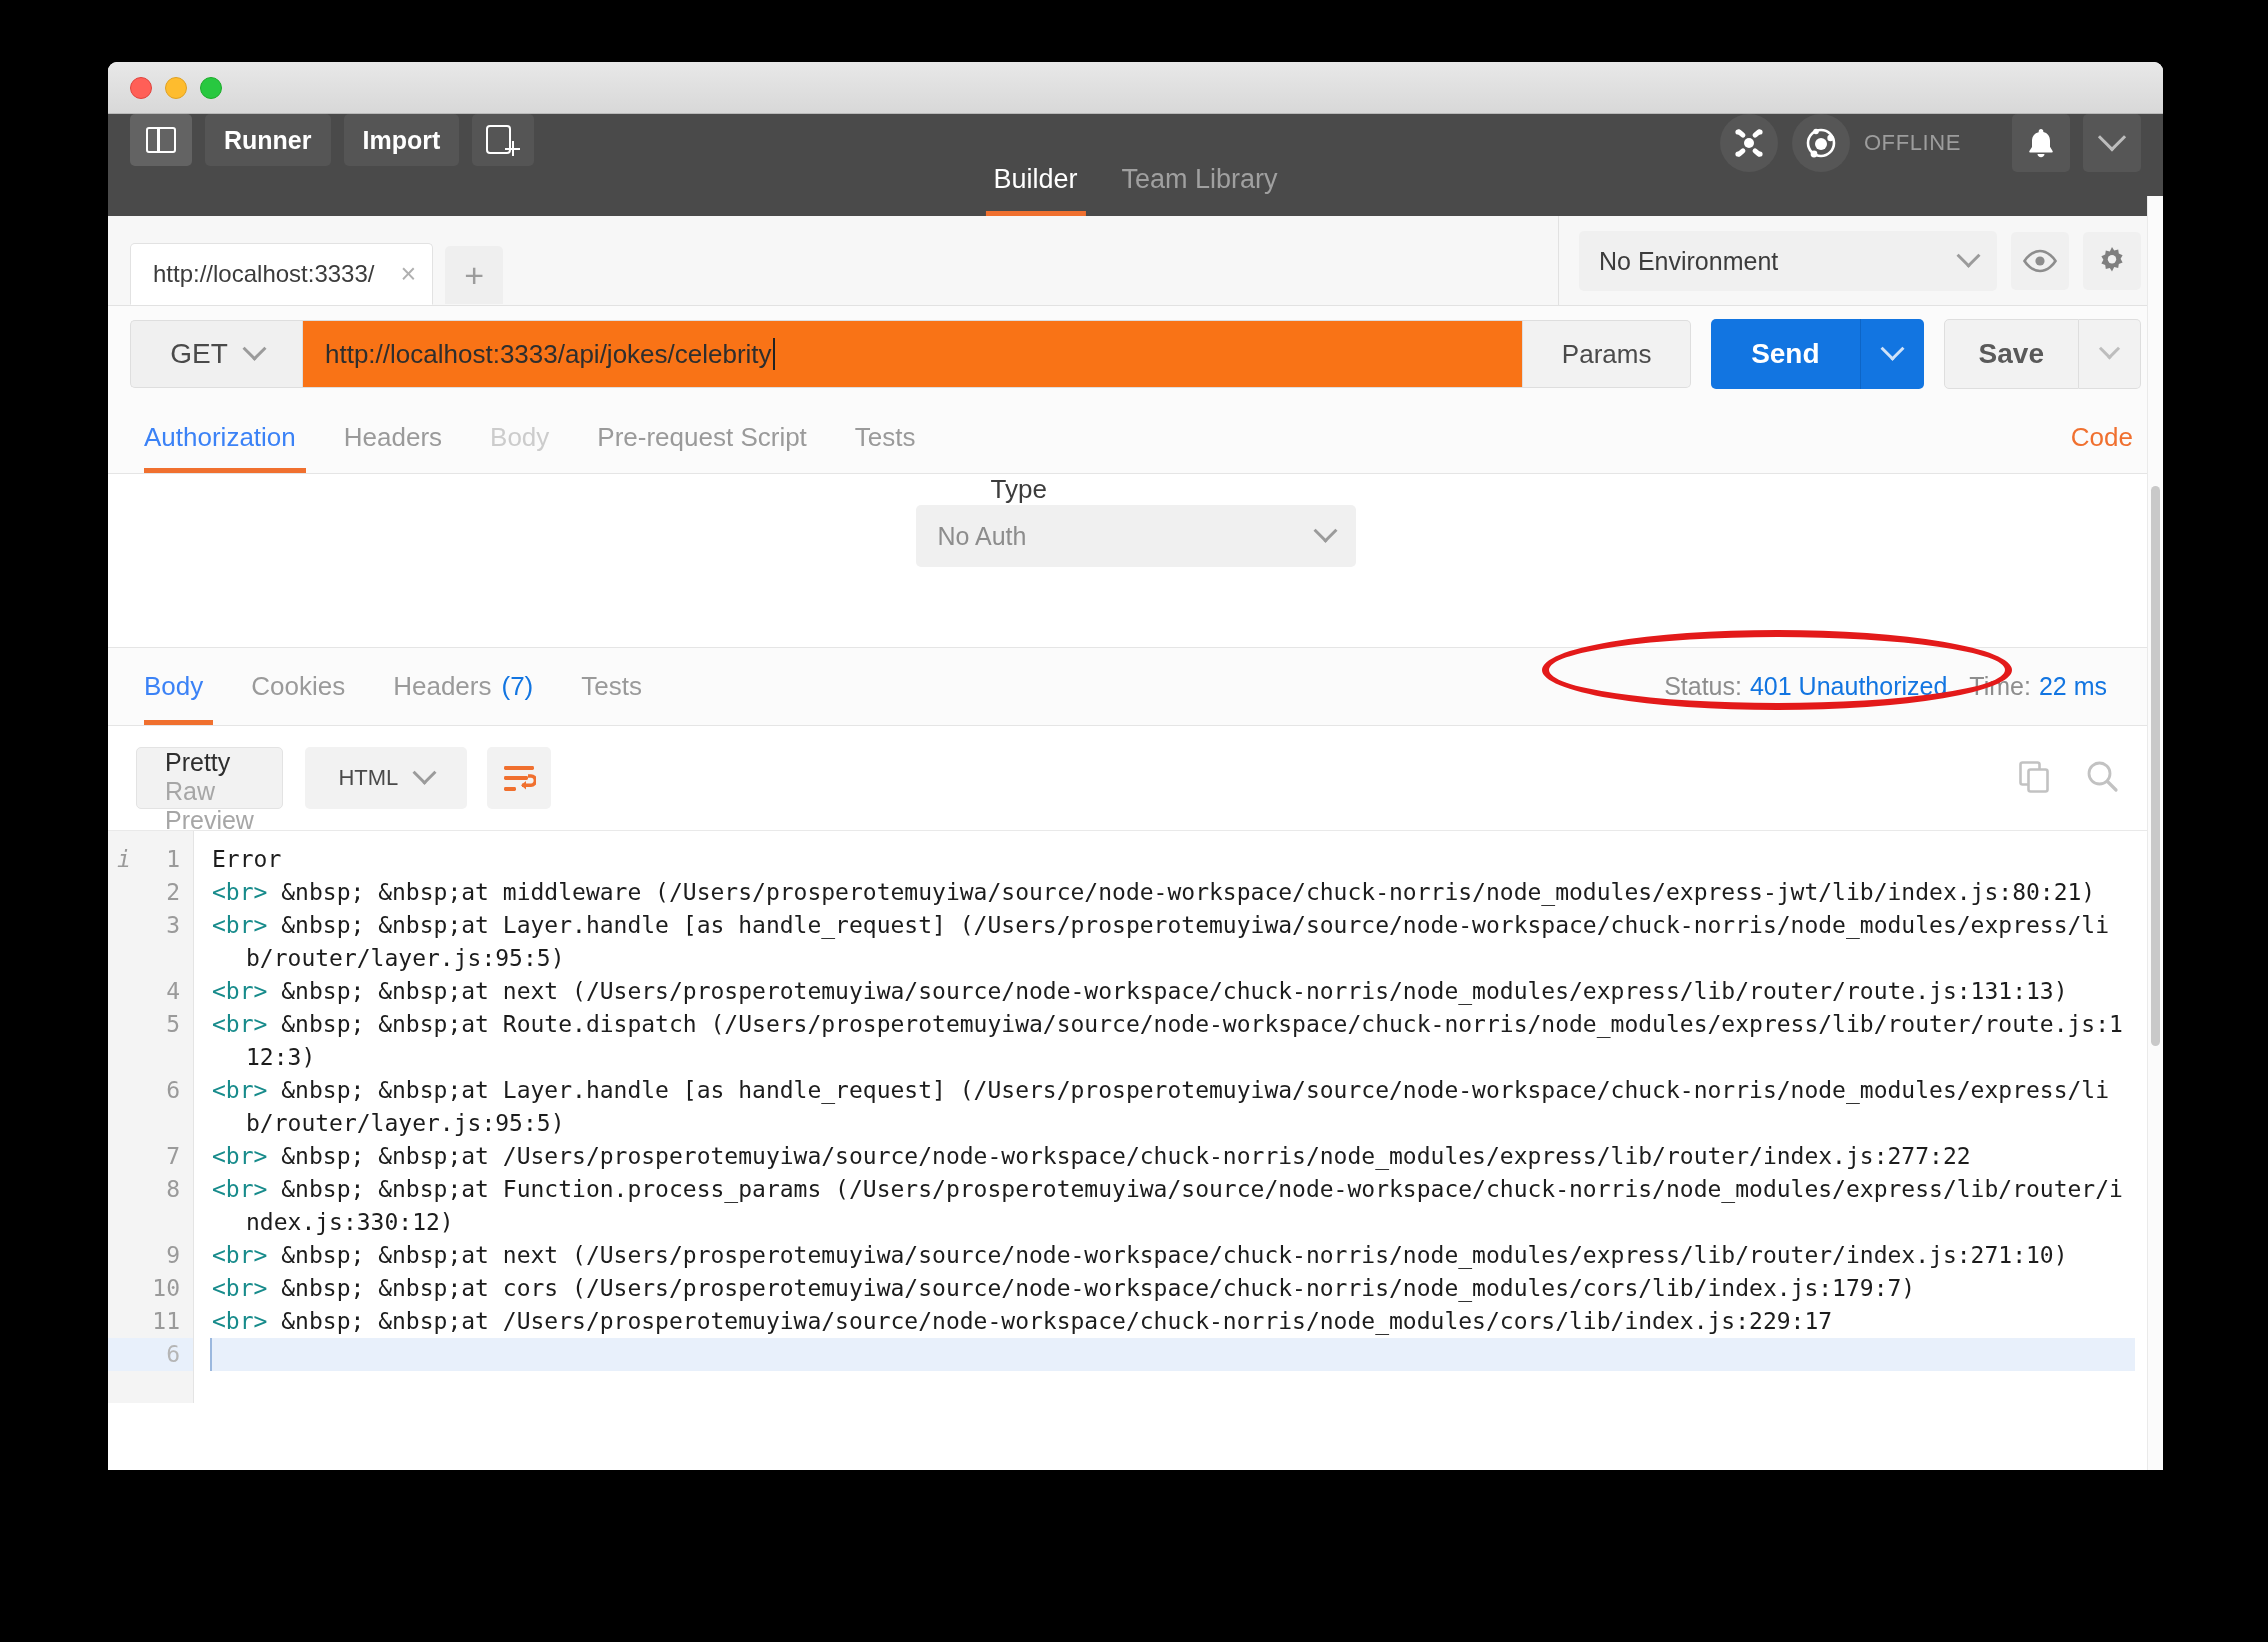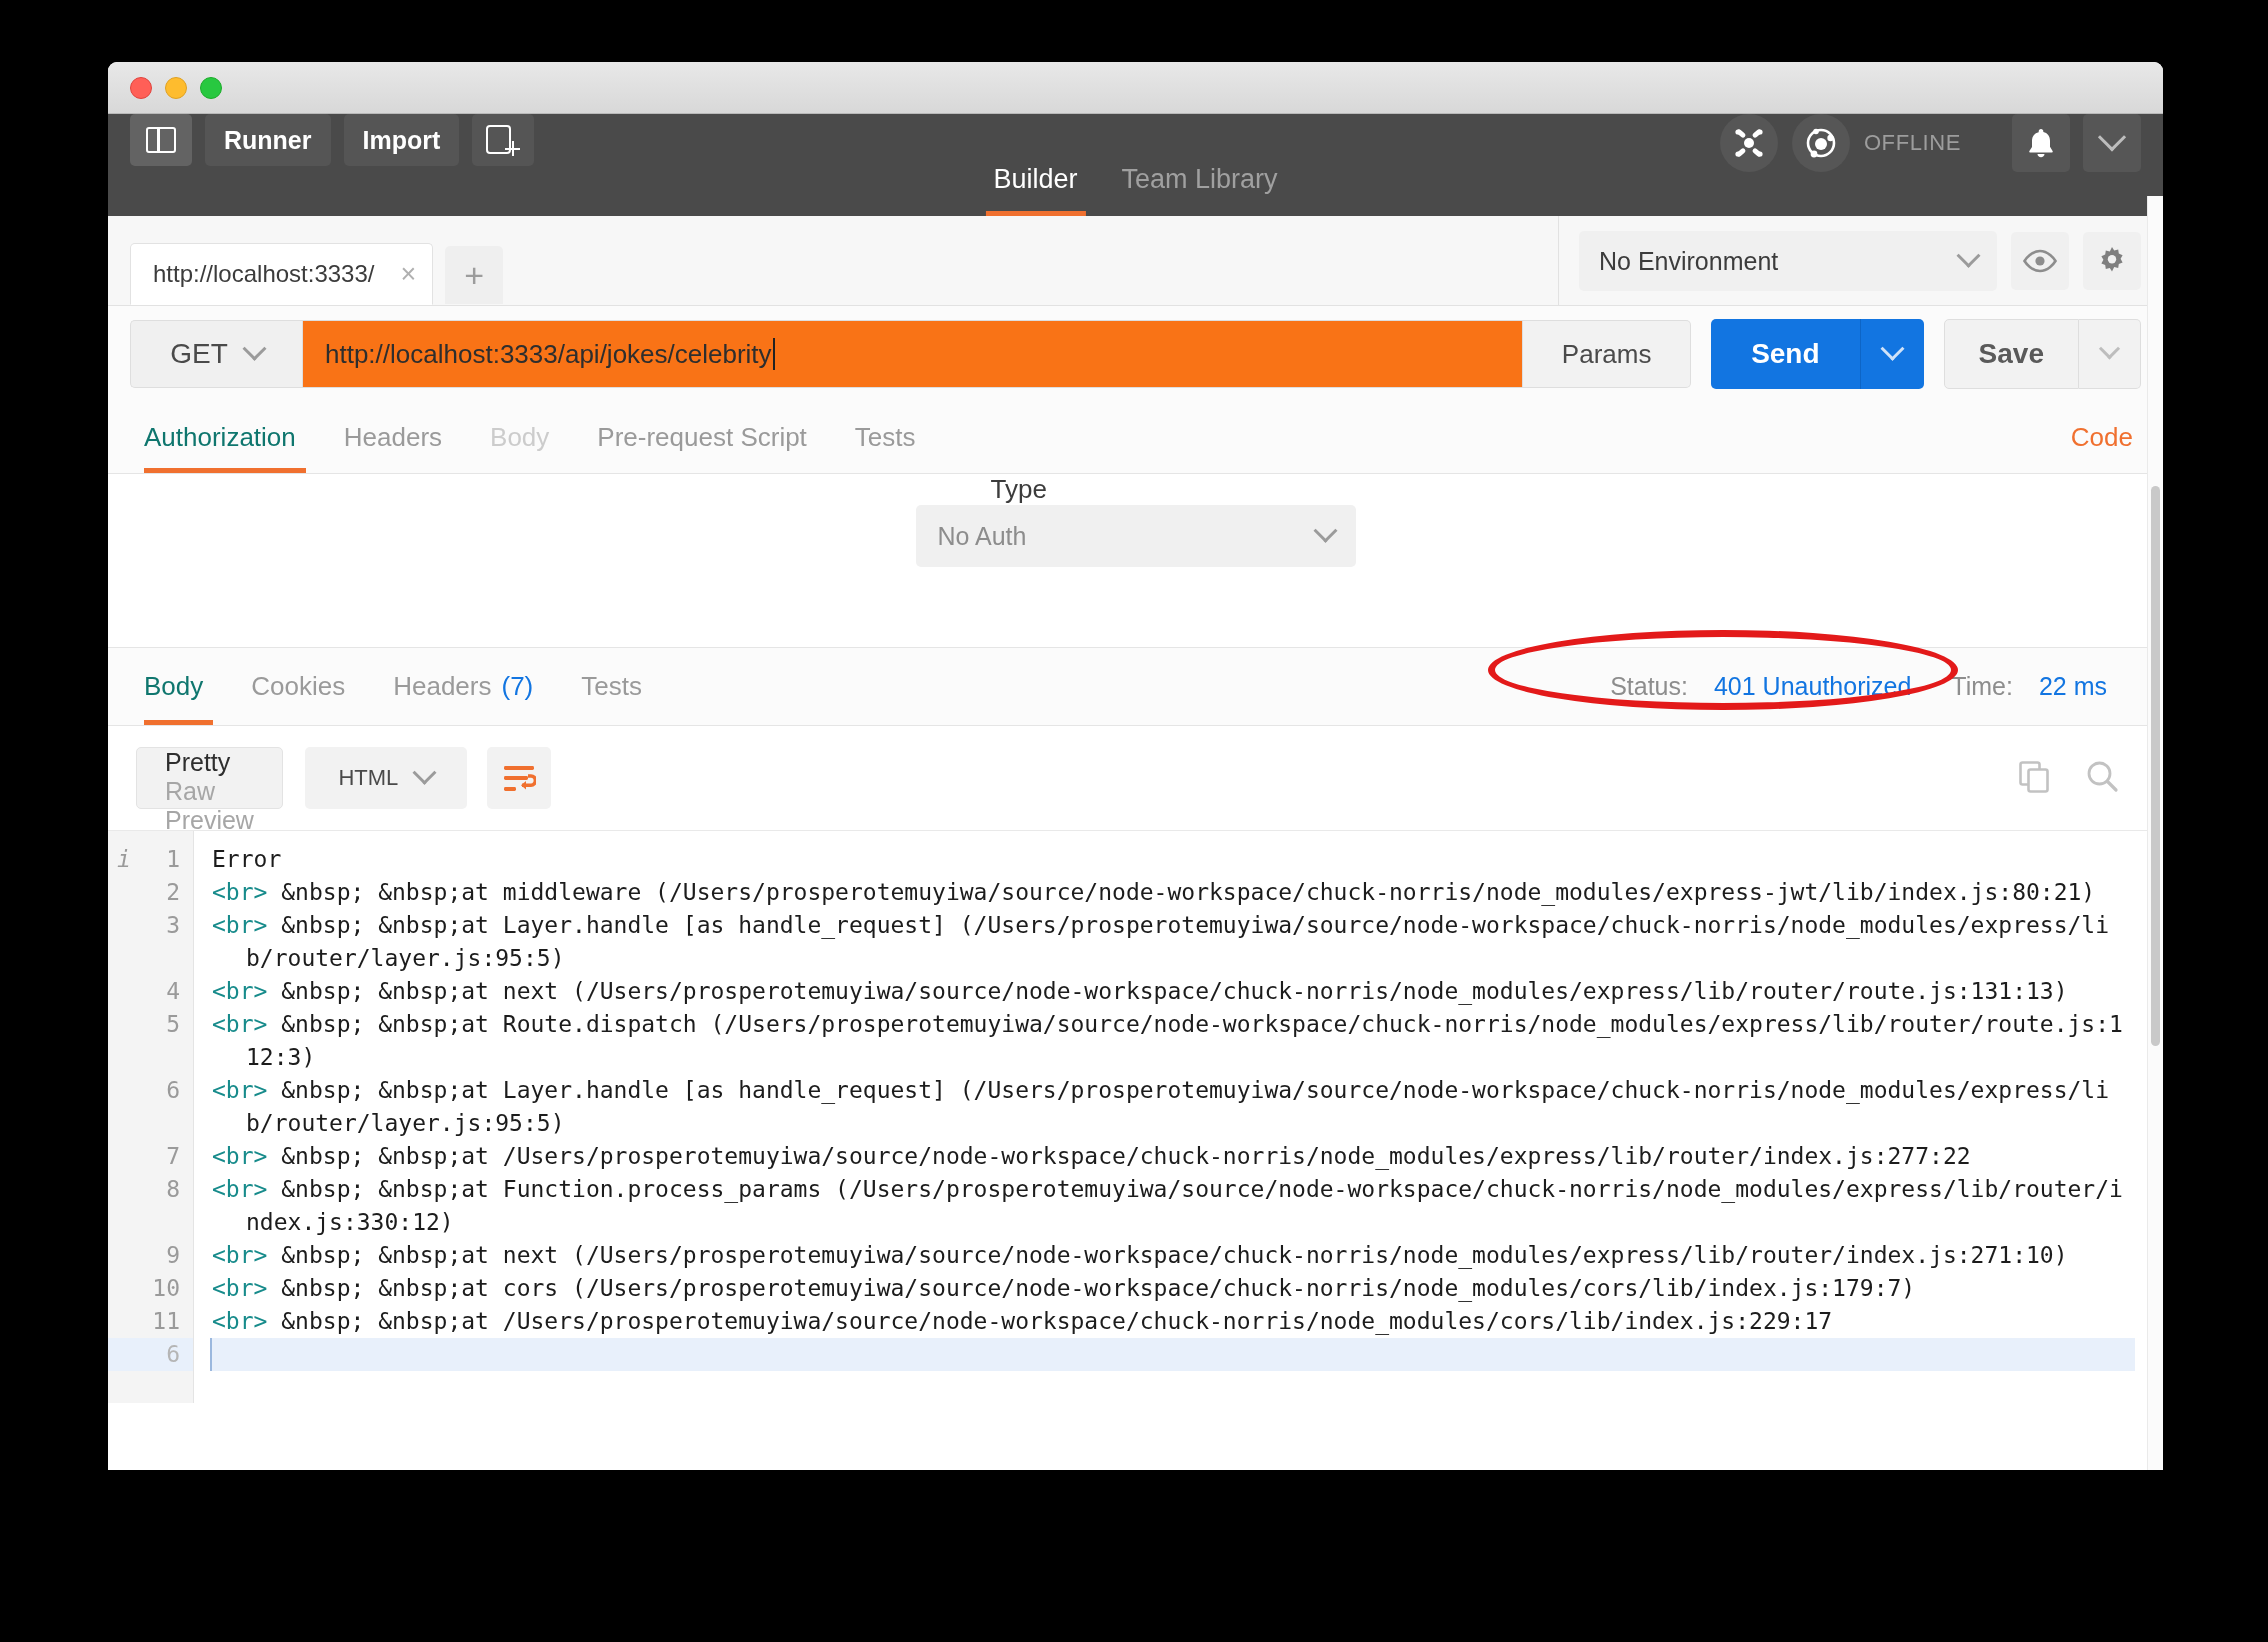--- a/index.html
+++ b/index.html
@@ -269,21 +269,21 @@
     position: relative;
   }
   .rtab {
     display:flex; align-items:center;
     padding: 0 24px;
     font-size: 26px; color: #9a9a9a;
     cursor: pointer;
     position: relative;
   }
   .rtab:first-child { padding-left: 14px; }
-  .rtab.active { color: #0f766e; }
+  .rtab.active { color: #3b82f6; }
   .rtab.active::after {
     content:""; position:absolute; left: 14px; right: 14px; bottom: 0;
     height: 5px; background: #f0702f;
   }
   .rtab.dim { color: #cccccc; }
   .code-link {
     margin-left: auto; display:flex; align-items:center;
     font-size: 26px; color: #f0702f; cursor:pointer; padding-right: 8px;
   }
 
@@ -312,21 +312,21 @@
   
   .resp-tabs {
     height: 78px;
     background: #fbfbfb;
     border-bottom: 1px solid #e5e5e5;
     display:flex; align-items: stretch;
     padding: 0 22px;
     position: relative;
   }
   .resp-meta {
-    margin-left: auto; display:flex; align-items:center; gap: 40px;
+    margin-left: auto; display:flex; align-items:center; gap: 22px;
     font-size: 25px; padding-right: 34px;
     position: relative;
   }
   .meta-key { color: #8d8d8d; }
   .meta-val { color: #1275e1; }
   .ellipse-annotation {
     position: absolute;
     left: -122px; top: -18px;
     width: 470px; height: 80px;
     border: 7px solid #e31a1a;

